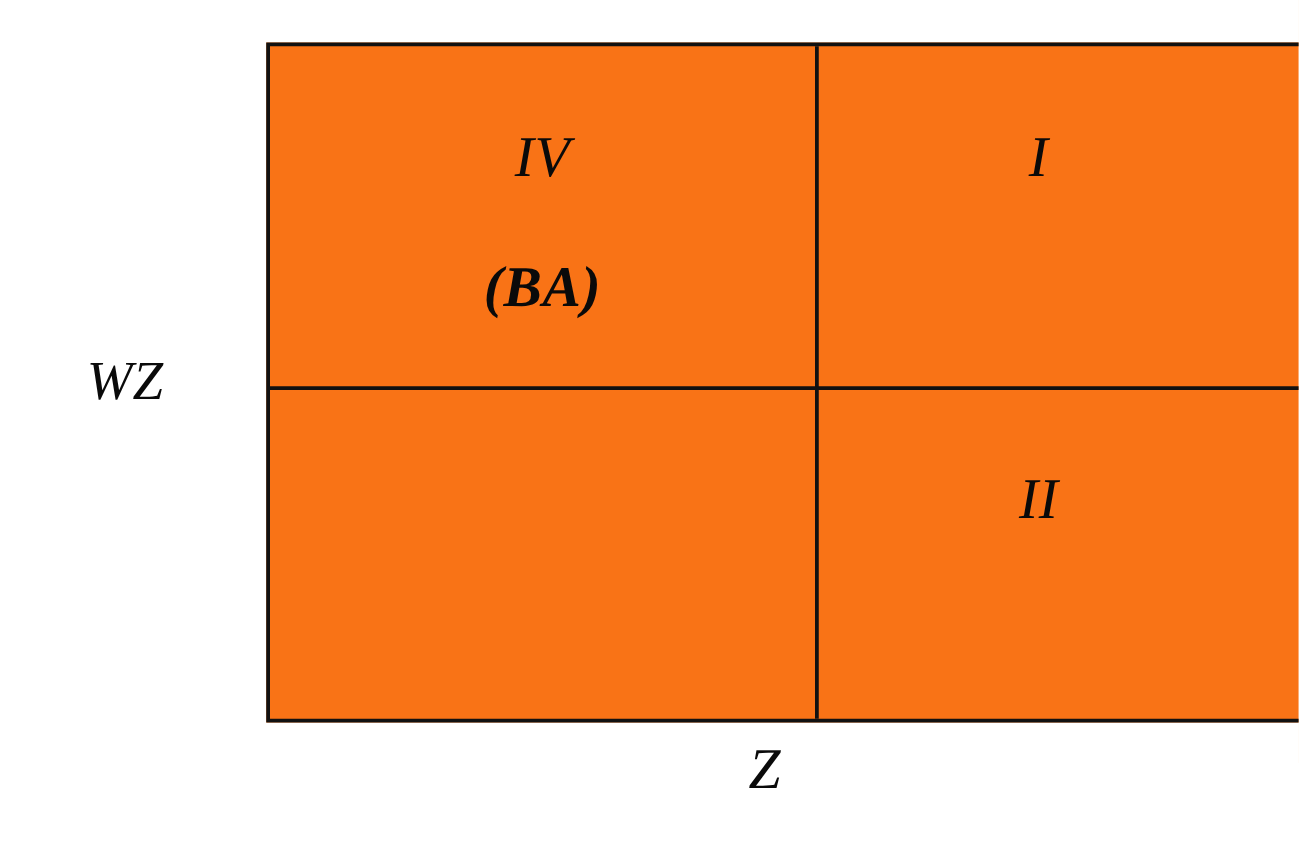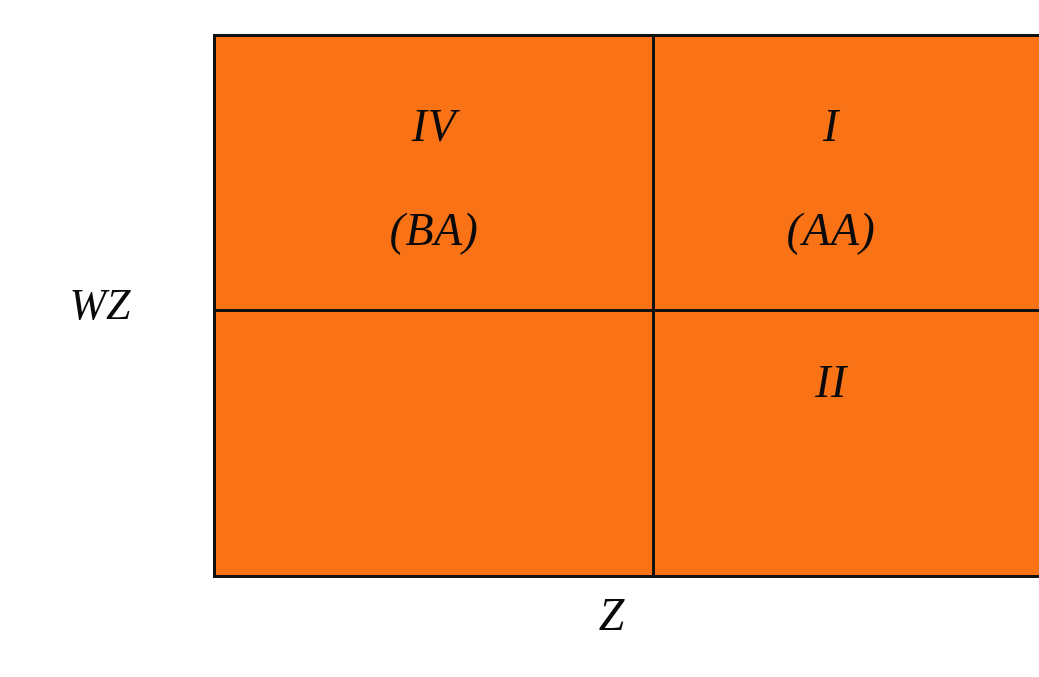--- a/index.html
+++ b/index.html
@@ -50,37 +50,38 @@
     position: absolute;
     box-sizing: border-box;
     display: flex;
     flex-direction: column;
     align-items: center;
     justify-content: flex-start;
   }
   .q-tl { left: 0;     top: 0;     width: 436px; height: 272px; }
   .q-tr { left: 439px; top: 0;     width: 352px; height: 272px; }
   .q-bl { left: 0;     top: 275px; width: 436px; height: 263px; }
-  .q-br { left: 439px; top: 258px; width: 352px; height: 263px; }
+  .q-br { left: 439px; top: 275px; width: 352px; height: 263px; }
 
   .q-roman {
     font-style: italic;
     font-size: 46px;
     line-height: 1;
     color: #0a0a0a;
     margin-top: 66px;
     letter-spacing: 0.5px;
   }
   .q-code {
     font-style: italic;
     font-size: 46px;
     line-height: 1;
     color: #0a0a0a;
     margin-top: 58px;
     letter-spacing: 0.5px;
+    font-weight: bold;
   }
   .q-bl .q-roman, .q-br .q-roman { margin-top: 64px; }
   .q-bl .q-code,  .q-br .q-code  { margin-top: 56px; }
 
   
   #y-axis-label {
     position: absolute;
     left: 0;
     width: 200px;
     top: 283px;
@@ -114,21 +115,20 @@
     <div class="divider-v"></div>
     <div class="divider-h"></div>
 
     <div class="quadrant q-tl">
       <div class="q-roman">IV</div>
       <div class="q-code">(BA)</div>
     </div>
 
     <div class="quadrant q-tr">
       <div class="q-roman">I</div>
-      <div class="q-code">(AA)</div>
     </div>
 
 
     <div class="quadrant q-br">
       <div class="q-roman">II</div>
     </div>
 
   </div>
 
   <div id="x-axis-label">Z</div>

